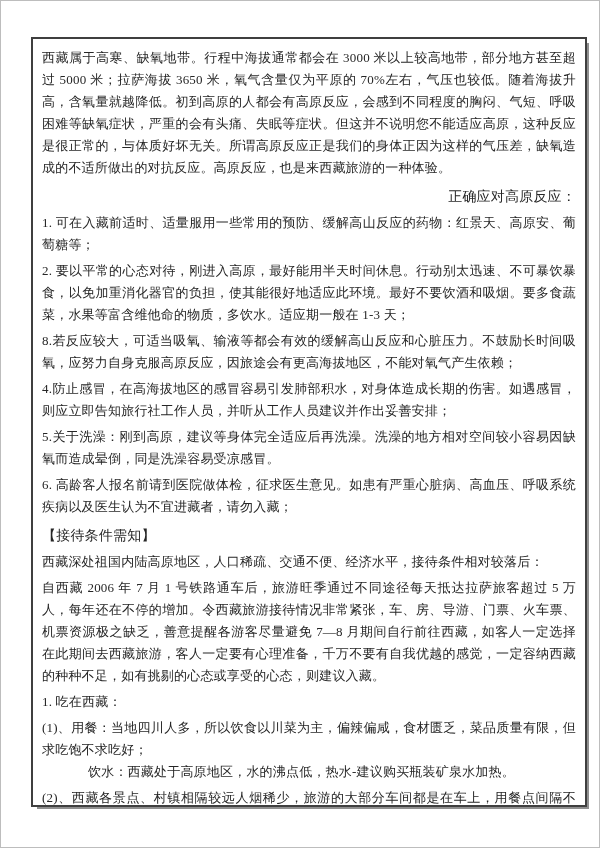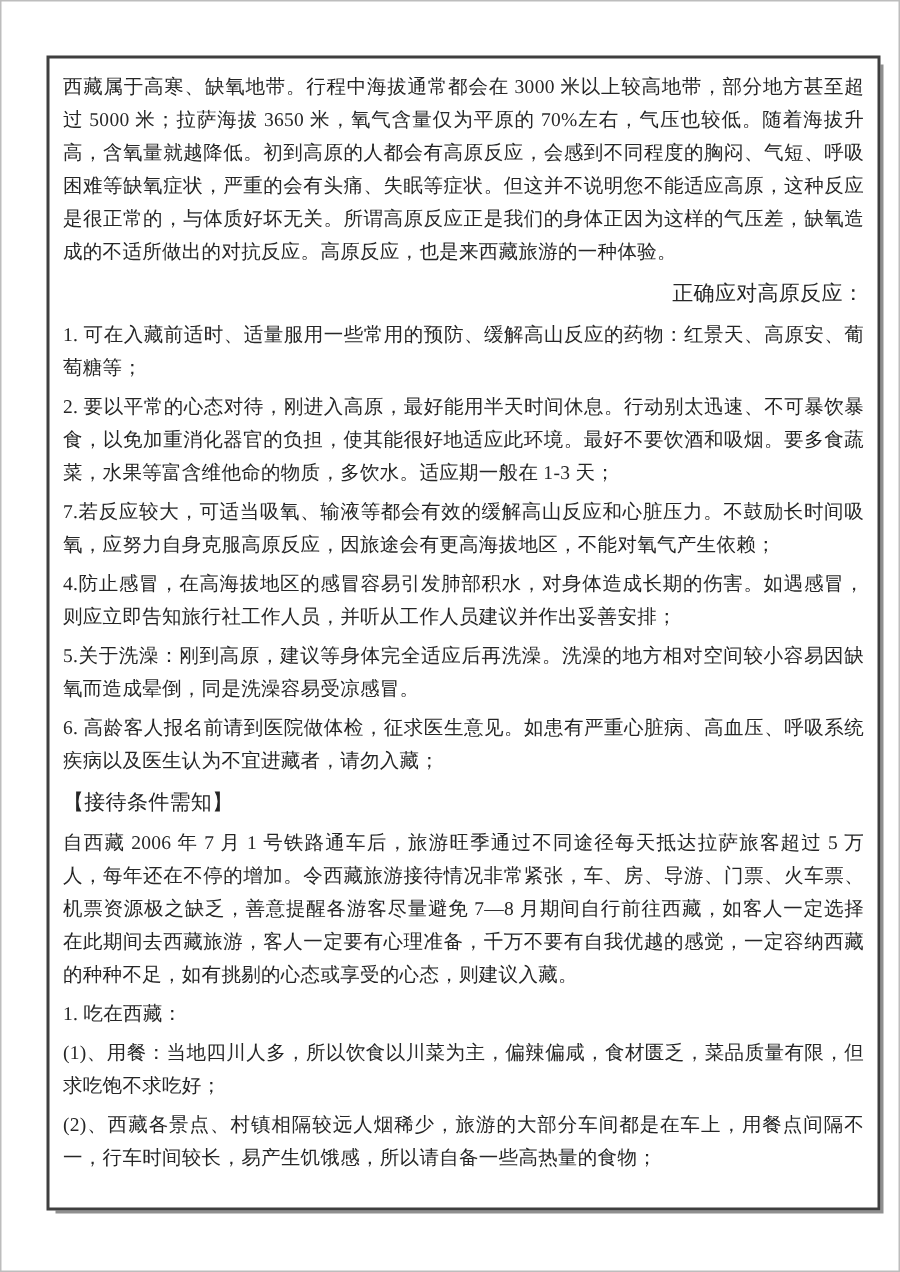--- a/index.html
+++ b/index.html
@@ -40,24 +40,26 @@
 </style>
 </head>
 <body>
 
 <div class="page">
   <div class="sheet">
     <div class="p">西藏属于高寒、缺氧地带。行程中海拔通常都会在 3000 米以上较高地带，部分地方甚至超过 5000 米；拉萨海拔 3650 米，氧气含量仅为平原的 70%左右，气压也较低。随着海拔升高，含氧量就越降低。初到高原的人都会有高原反应，会感到不同程度的胸闷、气短、呼吸困难等缺氧症状，严重的会有头痛、失眠等症状。但这并不说明您不能适应高原，这种反应是很正常的，与体质好坏无关。所谓高原反应正是我们的身体正因为这样的气压差，缺氧造成的不适所做出的对抗反应。高原反应，也是来西藏旅游的一种体验。</div>
     <div class="h1">正确应对高原反应：</div>
     <div class="p">1. 可在入藏前适时、适量服用一些常用的预防、缓解高山反应的药物：红景天、高原安、葡萄糖等；</div>
     <div class="p">2. 要以平常的心态对待，刚进入高原，最好能用半天时间休息。行动别太迅速、不可暴饮暴食，以免加重消化器官的负担，使其能很好地适应此环境。最好不要饮酒和吸烟。要多食蔬菜，水果等富含维他命的物质，多饮水。适应期一般在 1-3 天；</div>
-    <div class="p">7.若反应较大，可适当吸氧、输液等都会有效的缓解高山反应和心脏压力。不鼓励长时间吸氧，应努力自身克服高原反应，因旅途会有更高海拔地区，不能对氧气产生依赖；</div>
+    <div class="p">8.若反应较大，可适当吸氧、输液等都会有效的缓解高山反应和心脏压力。不鼓励长时间吸氧，应努力自身克服高原反应，因旅途会有更高海拔地区，不能对氧气产生依赖；</div>
     <div class="p">4.防止感冒，在高海拔地区的感冒容易引发肺部积水，对身体造成长期的伤害。如遇感冒，则应立即告知旅行社工作人员，并听从工作人员建议并作出妥善安排；</div>
     <div class="p">5.关于洗澡：刚到高原，建议等身体完全适应后再洗澡。洗澡的地方相对空间较小容易因缺氧而造成晕倒，同是洗澡容易受凉感冒。</div>
     <div class="p">6. 高龄客人报名前请到医院做体检，征求医生意见。如患有严重心脏病、高血压、呼吸系统疾病以及医生认为不宜进藏者，请勿入藏；</div>
     <div class="hb">【接待条件需知】</div>
+    <div class="p">西藏深处祖国内陆高原地区，人口稀疏、交通不便、经济水平，接待条件相对较落后：</div>
     <div class="p">自西藏 2006 年 7 月 1 号铁路通车后，旅游旺季通过不同途径每天抵达拉萨旅客超过 5 万人，每年还在不停的增加。令西藏旅游接待情况非常紧张，车、房、导游、门票、火车票、机票资源极之缺乏，善意提醒各游客尽量避免 7—8 月期间自行前往西藏，如客人一定选择在此期间去西藏旅游，客人一定要有心理准备，千万不要有自我优越的感觉，一定容纳西藏的种种不足，如有挑剔的心态或享受的心态，则建议入藏。</div>
     <div class="p">1. 吃在西藏：</div>
     <div class="p p-tight">(1)、用餐：当地四川人多，所以饮食以川菜为主，偏辣偏咸，食材匮乏，菜品质量有限，但求吃饱不求吃好；</div>
+    <div class="p cont">饮水：西藏处于高原地区，水的沸点低，热水-建议购买瓶装矿泉水加热。</div>
     <div class="p">(2)、西藏各景点、村镇相隔较远人烟稀少，旅游的大部分车间都是在车上，用餐点间隔不一，行车时间较长，易产生饥饿感，所以请自备一些高热量的食物；</div>
 
   </div>
 </div>
 
 </body></html>

